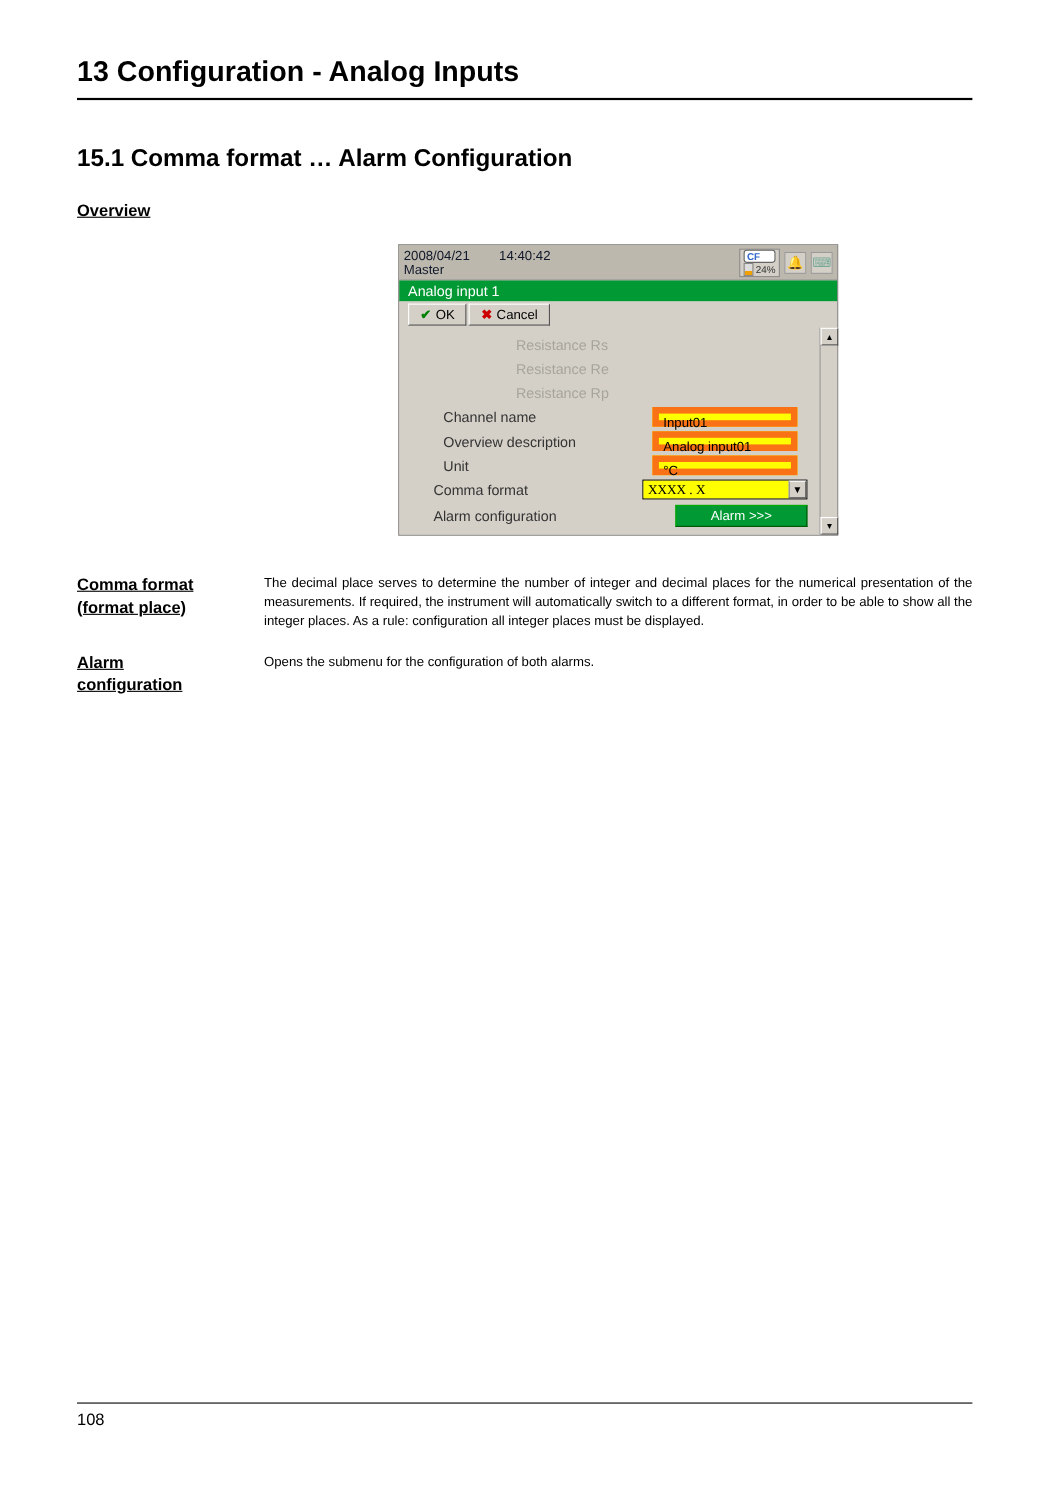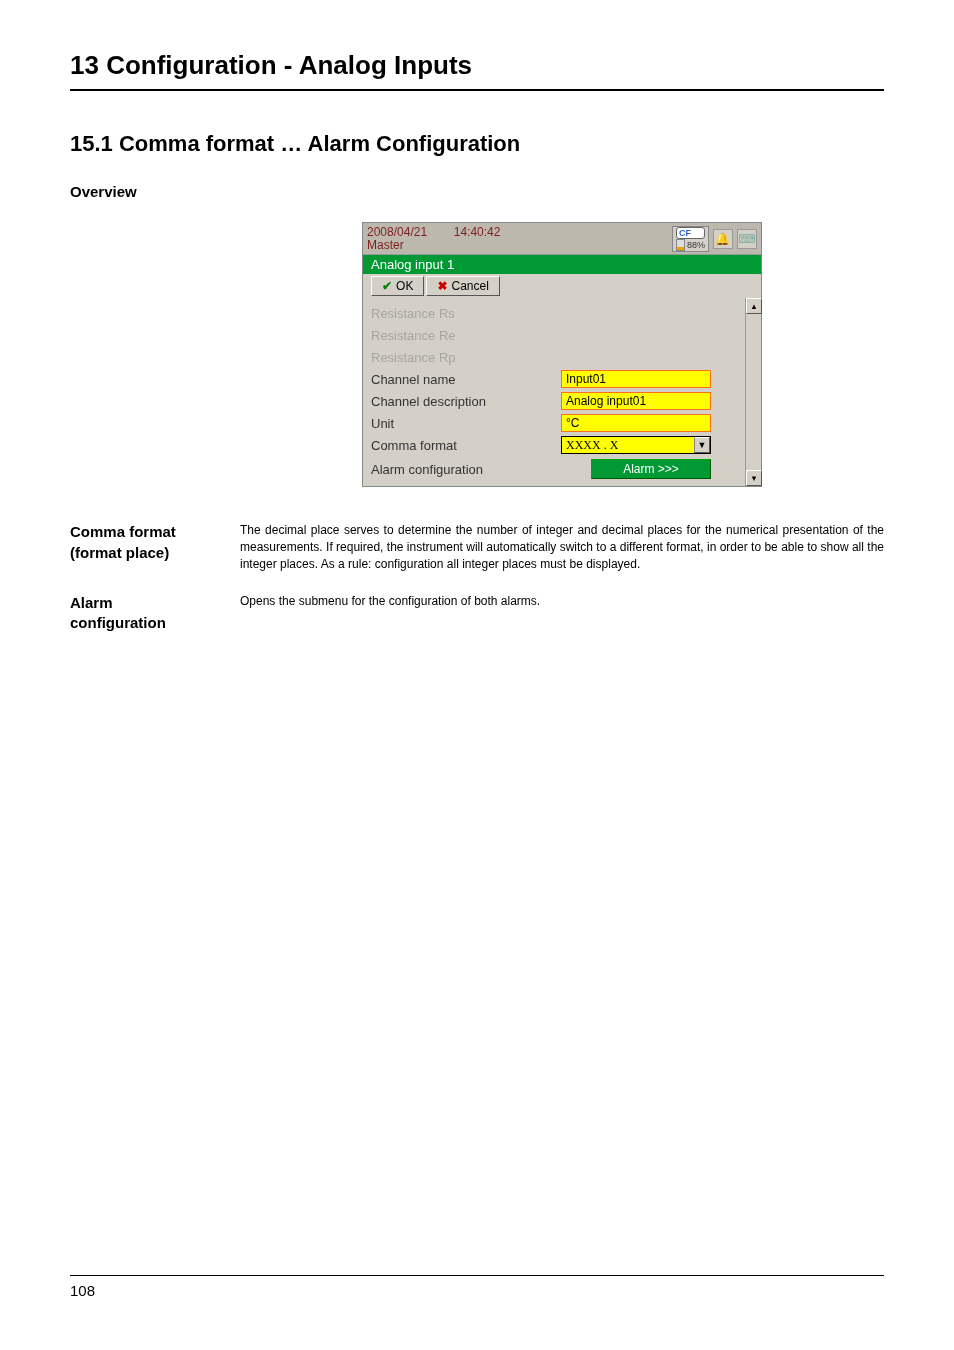--- a/index.html
+++ b/index.html
@@ -34,20 +34,21 @@
       display: flex;
       margin-top: 25px;
       padding: 0 70px;
     }
     .side-label {
       width: 170px;
       flex-shrink: 0;
       font-weight: bold;
       font-size: 15px;
       line-height: 1.35;
+      text-decoration: underline;
     }
     .body-text {
       font-size: 12px;
       line-height: 1.4;
       text-align: justify;
     }
     .screenshot-container {
       display: flex;
       justify-content: center;
       margin-top: 20px;
@@ -65,21 +66,21 @@
       align-items: center;
       background: #bdb8ad;
       padding: 2px 4px;
       border-bottom: 1px solid #999;
       height: 32px;
     }
     .titlebar-left {
       display: flex;
       flex-direction: column;
       line-height: 1.1;
-      color: #7f1d1d;
+      color: #0f172a;
       flex: 1;
     }
     .cf-badge {
       display: inline-flex;
       gap: 2px;
       background: #d4d0c8;
       border: 1px solid #888;
       padding: 0 3px;
       font-size: 9px;
       color: #333;
@@ -145,36 +146,37 @@
     }
     .form-body {
       background: #d4d0c8;
       padding: 4px 4px 4px 8px;
       position: relative;
     }
     .form-row {
       display: flex;
       align-items: center;
       height: 22px;
+      justify-content: center;
     }
     .form-row.disabled .form-label {
       color: #a6a69b;
     }
     .form-label {
       width: 190px;
       color: #333;
       font-size: 13px;
     }
     .yellow-input {
       background: #ffff00;
-      border: 1px solid #f97316;
+      border: 6px solid #f97316;
       padding: 1px 4px;
       font-size: 12px;
       height: 18px;
-      width: 150px;
+      width: 132px;
       color: #000;
     }
     .yellow-select {
       display: flex;
       width: 150px;
       height: 18px;
       border: 1px solid #000;
       font-family: Liberation Serif, serif;
     }
     .yellow-select .sel-body {
@@ -264,21 +266,21 @@
           &nbsp;&nbsp;&nbsp;&nbsp;&nbsp;&nbsp;
           <span>14:40:42</span>
         </span>
         <span>Master</span>
       </div>
       <div class="cf-badge">
         <div>
           <div class="cf-label">CF</div>
           <div style="display:flex;align-items:center;gap:2px;">
             <span class="cf-bar"></span>
-            <span>88%</span>
+            <span>24%</span>
           </div>
         </div>
       </div>
       <div class="titlebar-icon" style="color:#c9b36e;">🔔</div>
       <div class="titlebar-icon" style="color:#7a9;font-size:12px;">⌨</div>
     </div>
 
     <div class="green-tabbar">Analog input 1</div>
 
     <div class="button-row">
@@ -300,21 +302,21 @@
           <span class="form-label">Resistance Re</span>
         </div>
       <div class="form-row disabled">
           <span class="form-label">Resistance Rp</span>
         </div>
       <div class="form-row">
         <span class="form-label">Channel name</span>
         <span class="yellow-input">Input01</span>
       </div>
       <div class="form-row">
-        <span class="form-label">Channel description</span>
+        <span class="form-label">Overview description</span>
         <span class="yellow-input">Analog input01</span>
       </div>
       <div class="form-row">
         <span class="form-label">Unit</span>
         <span class="yellow-input">°C</span>
       </div>
       <div class="form-row">
         <span class="form-label">Comma format</span>
         <span class="yellow-select">
           <span class="sel-body">XXXX . X</span>

